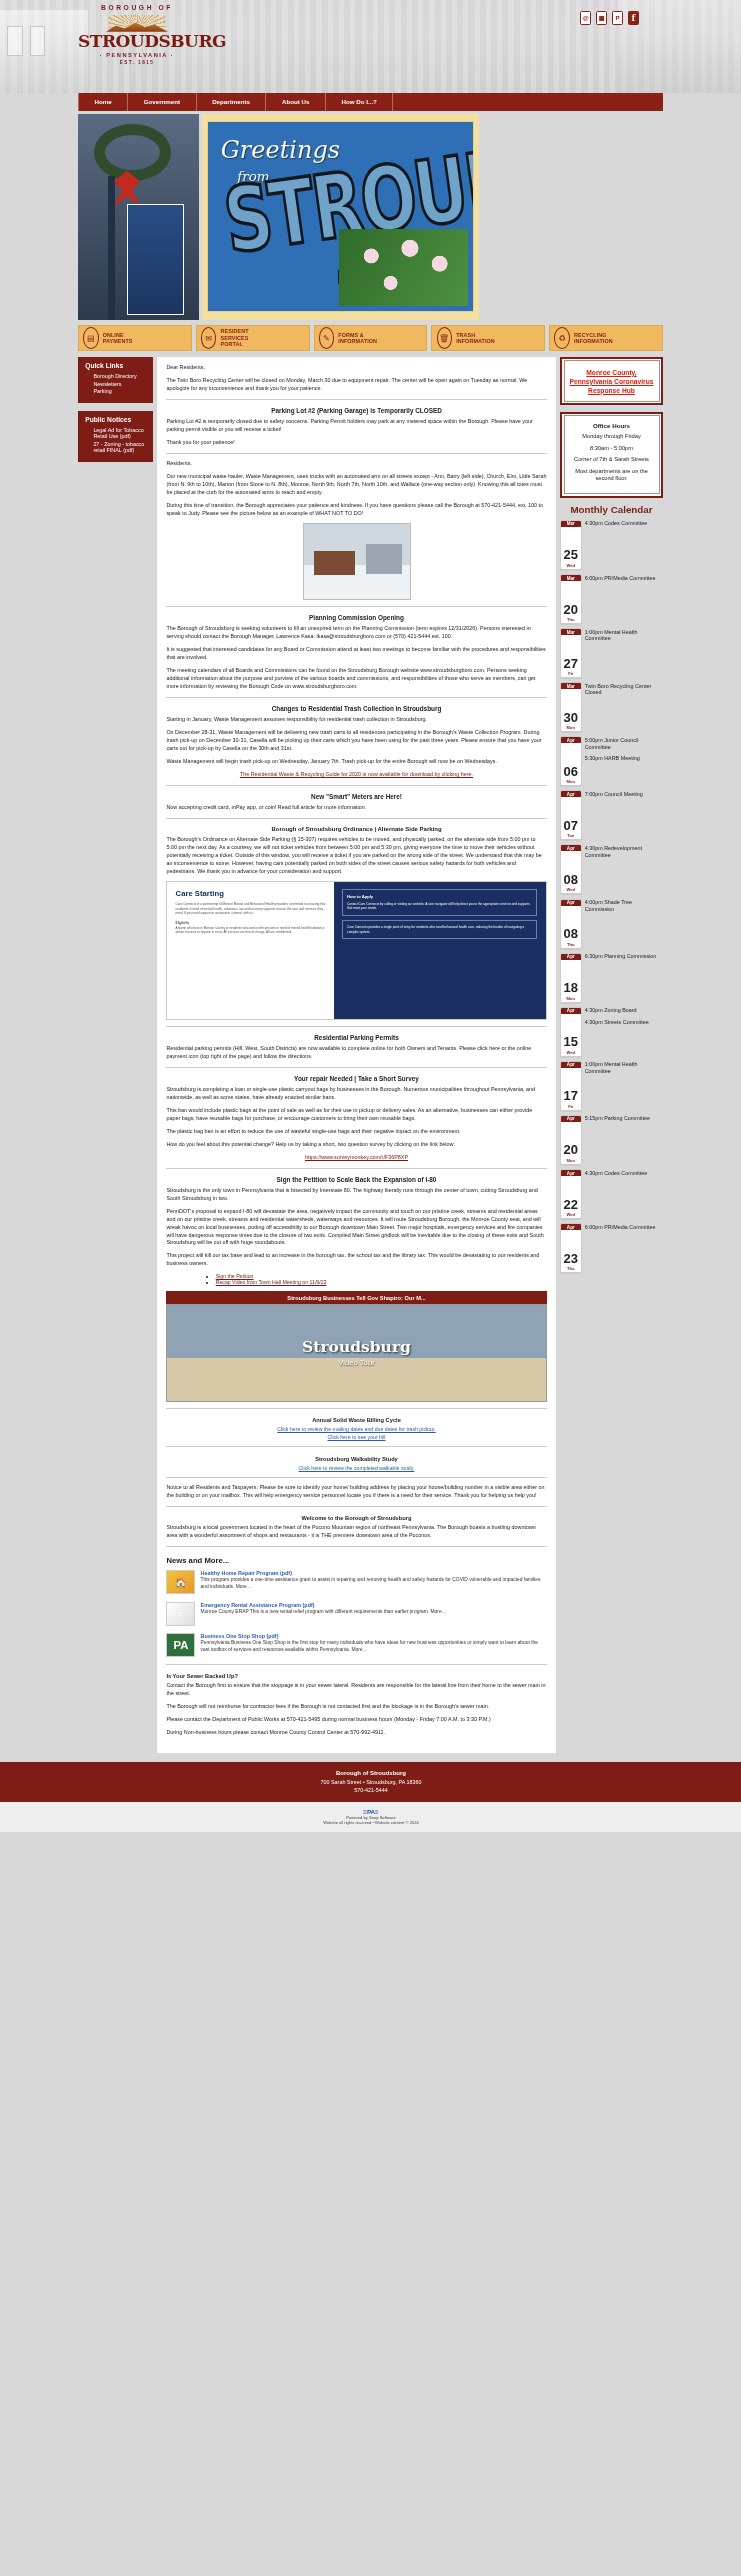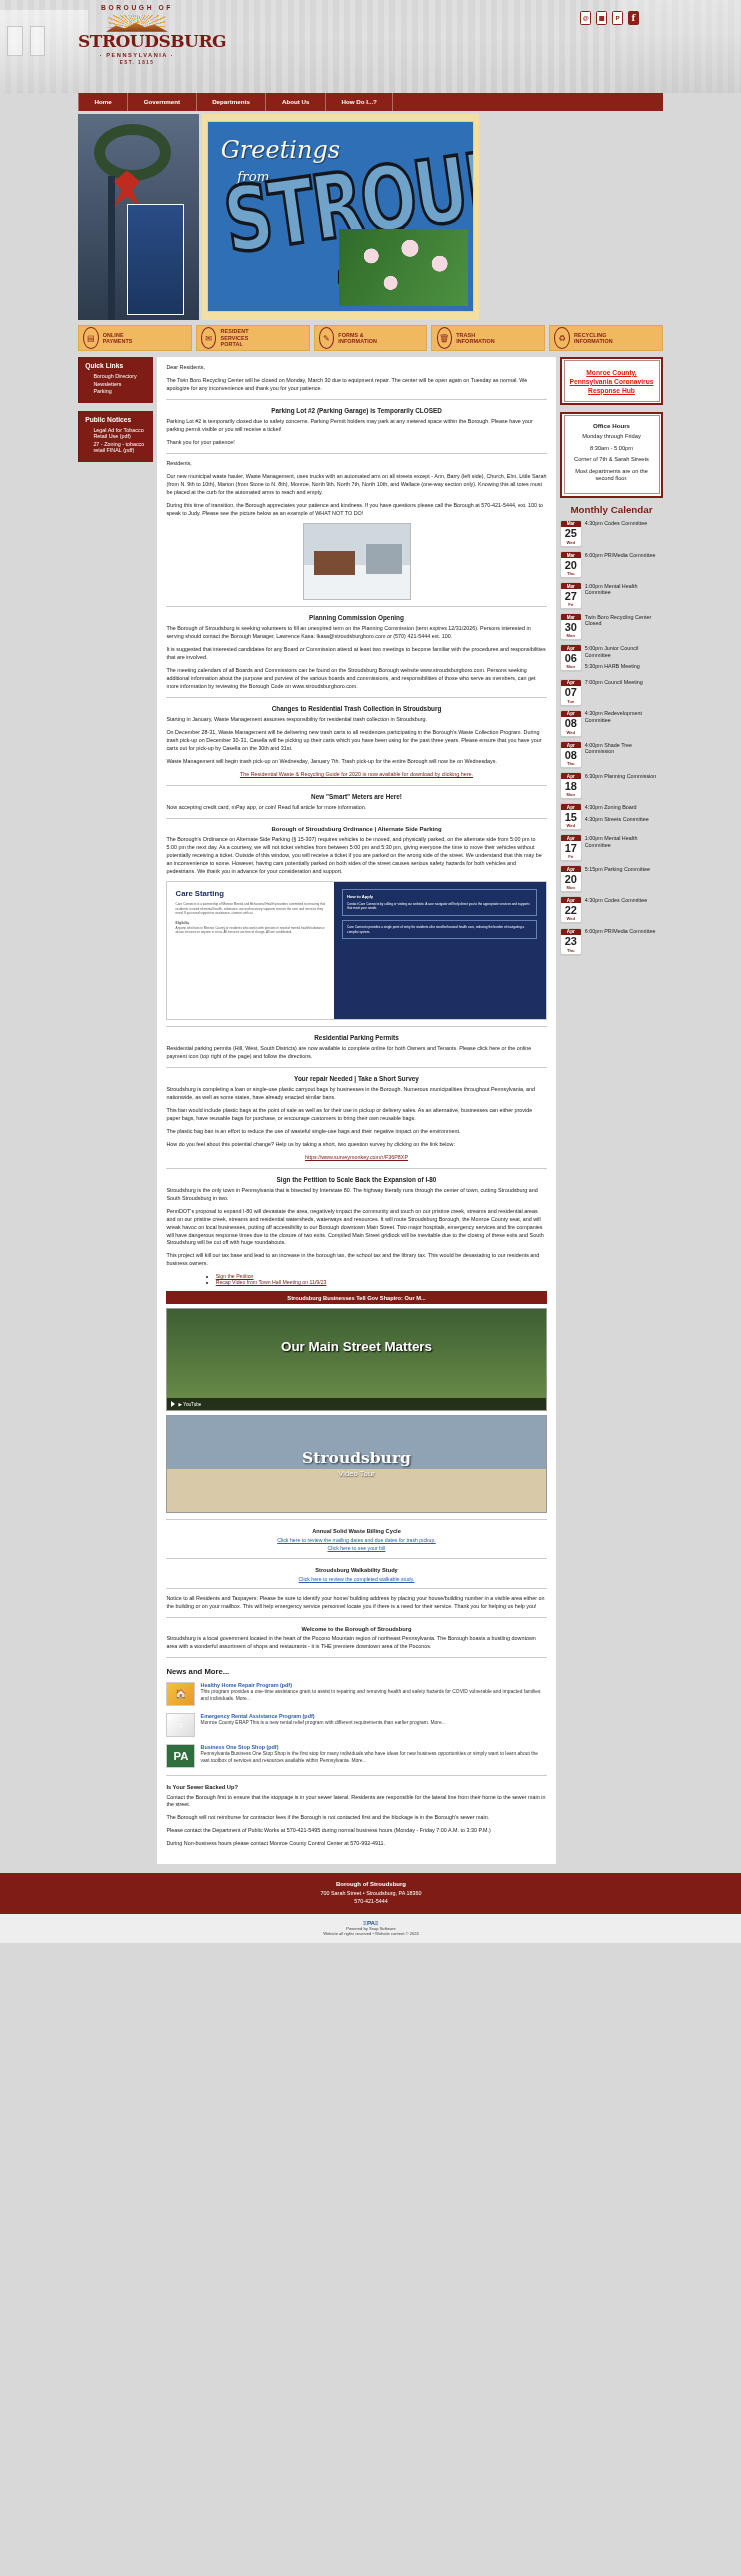--- a/index.html
+++ b/index.html
@@ -211,21 +211,21 @@
   .rt-hours-title{ font-weight:bold; font-size:6.2px; margin-bottom:4.1px; }
   .rt-hours p { margin:0 0 4.1px 0; font-size:5.7px; line-height:1.3; }
 
   .cal-title { text-align:center; color:#7d1d15; font-size:9.8px; font-weight:bold; margin:4.1px 0 5.2px 0;}
   .cal-item { display:flex; gap:3.1px; margin-bottom:4.1px; align-items:flex-start;}
   .cal-date {
     width:21.6px; flex:none; border:0.5px solid #ccc; border-radius:2.1px; overflow:hidden;
     background:#fff; text-align:center; box-shadow:0 0.5px 0.5px rgba(0,0,0,.12);
   }
   .cal-date .m { background:#7d1d15; color:#fff; font-size:4.6px; font-weight:bold; padding:0.5px 0;}
-  .cal-date .d { font-size:11px; font-weight:bold; color:#222; padding:0.5px 0; }
+  .cal-date .d { font-size:13px; font-weight:bold; color:#222; padding:0.5px 0;margin-top:20px; }
   .cal-date .w { font-size:4.1px; font-weight:bold; color:#7d1d15; padding-bottom:1px; }
   .cal-evs { flex:1; }
   .cal-ev { font-size:5.4px; color:#222; border-bottom:0.5px solid #d9d9d9; padding:0.5px 0 2.1px 0; margin-bottom:1.5px; line-height:1.25;}
 
   
   .col-mid p { font-size:5.4px; line-height:1.45; margin:0 0 5.2px 0; }
   .col-mid h2 { font-size:6.4px; text-align:center; margin:7.2px 0 4.1px 0; }
   .col-mid h3 { font-size:6px; text-align:center; margin:7.2px 0 4.1px 0; }
   .hr { border:0; border-top:0.5px solid #ccc; margin:6.2px 0; }
   .center { text-align:center; }
@@ -490,29 +490,20 @@
     <h2>Sign the Petition to Scale Back the Expansion of I-80</h2>
     <p>Stroudsburg is the only town in Pennsylvania that is bisected by Interstate 80. The highway literally runs through the center of town, cutting Stroudsburg and South Stroudsburg in two.</p>
     <p>PennDOT's proposal to expand I-80 will devastate the area, negatively impact the community and touch on our pristine creek, streams and residential areas and on our pristine creek, streams and residential watersheds, waterways and resources. It will route Stroudsburg Borough, the Monroe County seat, and will wreak havoc on local businesses, putting off accessibility to our Borough downtown Main Street.  Two major hospitals, emergency services and fire companies will have dangerous response times due to the closure of two exits.  Compiled Main Street gridlock will be inevitable due to the closing of these exits and South Stroudsburg will be cut off with huge roundabouts.</p>
     <p>This project will kill our tax base and lead to an increase in the borough tax, the school tax and the library tax.  This would be devastating to our residents and business owners.</p>
     <ul id="petition-bullets" style="font-size:5.2px;margin:0 0 5.2px 9.3px">
         <li><a href="#">Sign the Petition</a></li>
         <li><a href="#">Recap Video from Town Hall Meeting on 11/9/23</a></li>
       </ul>
 
     <div class="video-title-bar">Stroudsburg Businesses Tell Gov Shapiro: Our M...</div>
-    <div class="video-box">
-      <div class="mainst">Our
-Main Street
-Matters</div>
-      <div class="ytbar">
-        <span class="ytplay"></span>
-        <span class="ytlogo">▶ YouTube</span>
-      </div>
-    </div>
 
     <div class="video2">
       <div class="t">Stroudsburg</div>
       <div class="s">Video Tour</div>
     </div>
     <hr class="hr">
 
     <div class="sec-title">Annual Solid Waste Billing Cycle</div>
     <div class="link-line"><a href="#">Click here to review the mailing dates and due dates for trash pickup.</a></div>
     <div class="link-line"><a href="#">Click here to see your bill</a></div>

